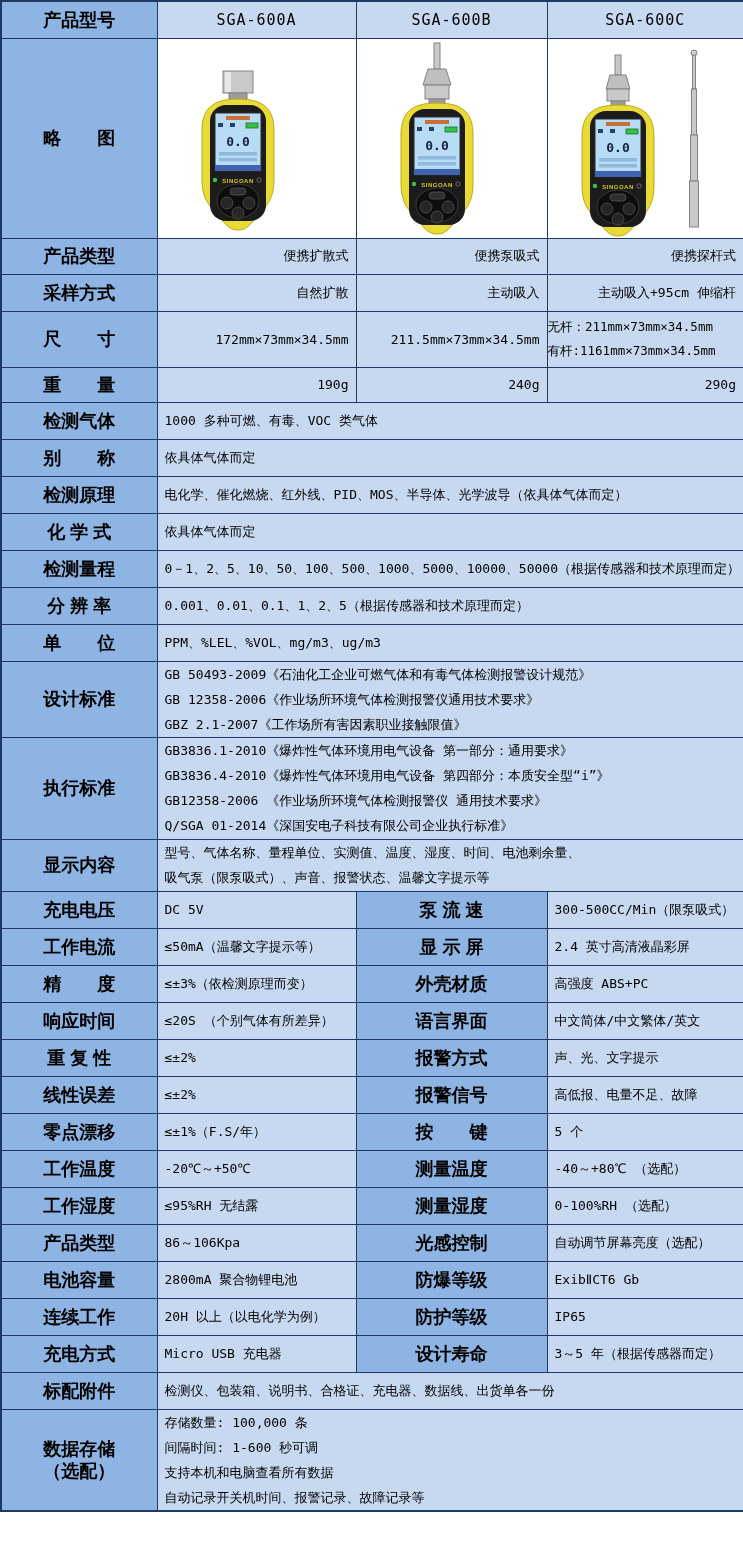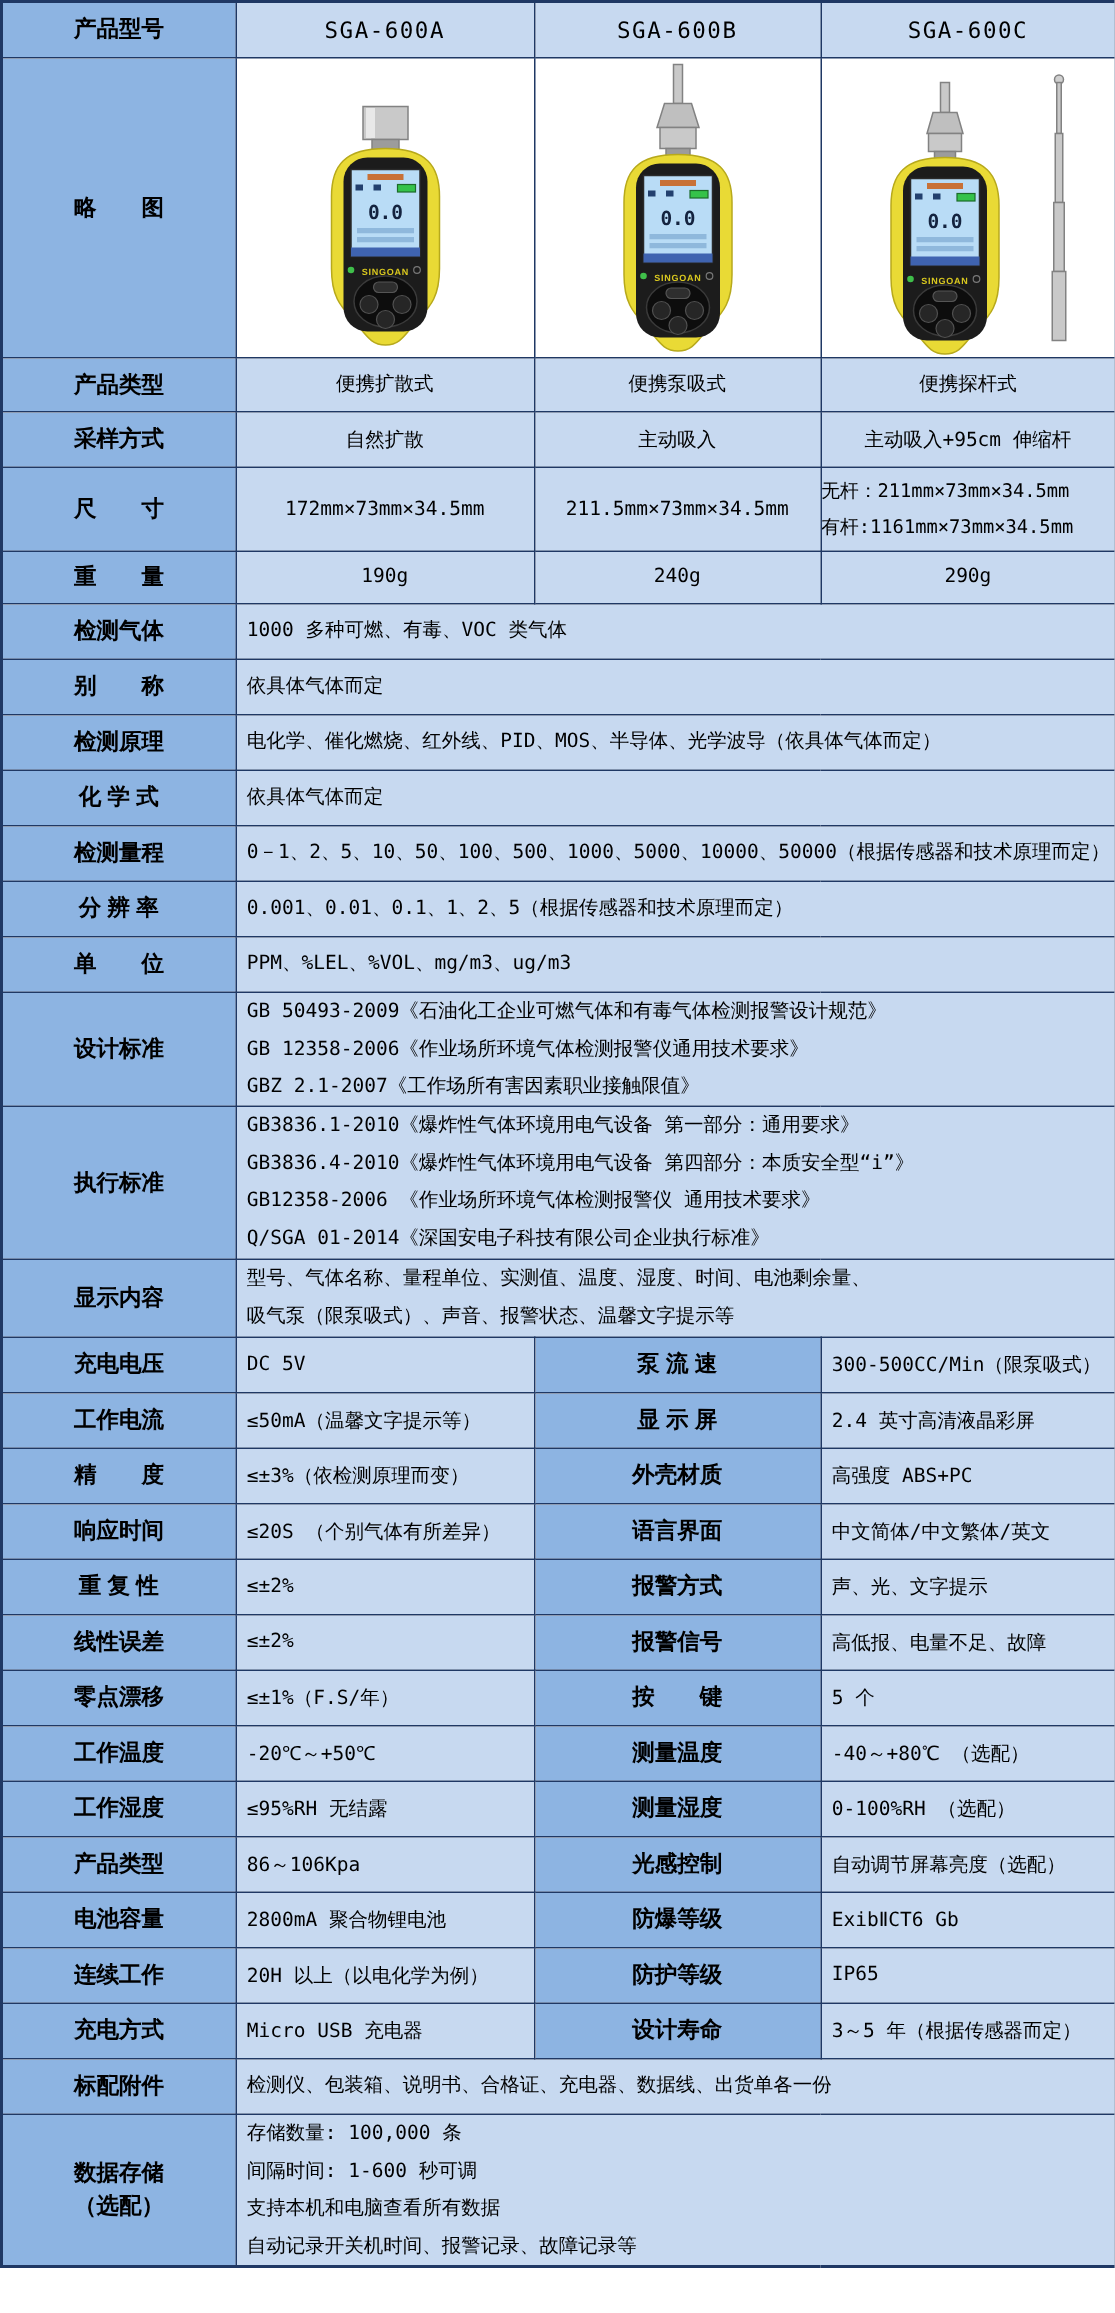--- a/index.html
+++ b/index.html
@@ -1,26 +1,26 @@
 <!DOCTYPE html>
 <html style="--label-bg: #8DB4E2; --value-bg: #C7D9F0; --border: #1F3864; --device-yellow: #E9DA35; --device-black: #1C1C1C; --device-screen: #B9DCF6; --device-screen-bar: #3F63B0; --brand-yellow: #D9C81F; --metal: #C9C9C9; --led-green: #3FBF4A; --battery-green: #35C24A;"><head>
 <meta charset="utf-8">
 <style>
   html,body{margin:0;padding:0;background:#fff;}
   body{width:743px;font-family:"Liberation Sans",sans-serif;color:#000;}
   table.spec{border-collapse:collapse;table-layout:fixed;width:743px;background:#fff;
     border:2px solid var(--border,#1F3864);}
   td{border:1px solid var(--border,#1F3864);vertical-align:middle;overflow:hidden;padding:0;}
   td.lbl{background:var(--label-bg,#8DB4E2);font-weight:bold;text-align:center;
-    font-size:15px;font-family:"Liberation Sans",sans-serif;}
+    font-size:18px;font-family:"Liberation Sans",sans-serif;}
   td.val{background:var(--value-bg,#C7D9F0);font-family:"DejaVu Sans Mono","Liberation Sans",monospace;
     font-size:13px;padding:0 7px;text-align:left;}
-  td.val.center{text-align:center;}
+  td.val.center{text-align:right;}
   td.val.hdr{text-align:center;font-size:15px;letter-spacing:1px;}
-  td.img-cell{background:#fff;text-align:center;vertical-align:middle;}
+  td.img-cell{background:#fff;vertical-align:middle;}
   .ln{line-height:25px;white-space:nowrap;}
   td.dims{font-size:12.5px;text-align:left;padding-left:0;}
   td.dims .ln{line-height:24px;}
   .lbl .ln{line-height:22px;white-space:nowrap;}
   svg{display:inline-block;vertical-align:middle;}
 </style>
 </head>
 <body>
 
 <table class="spec">

